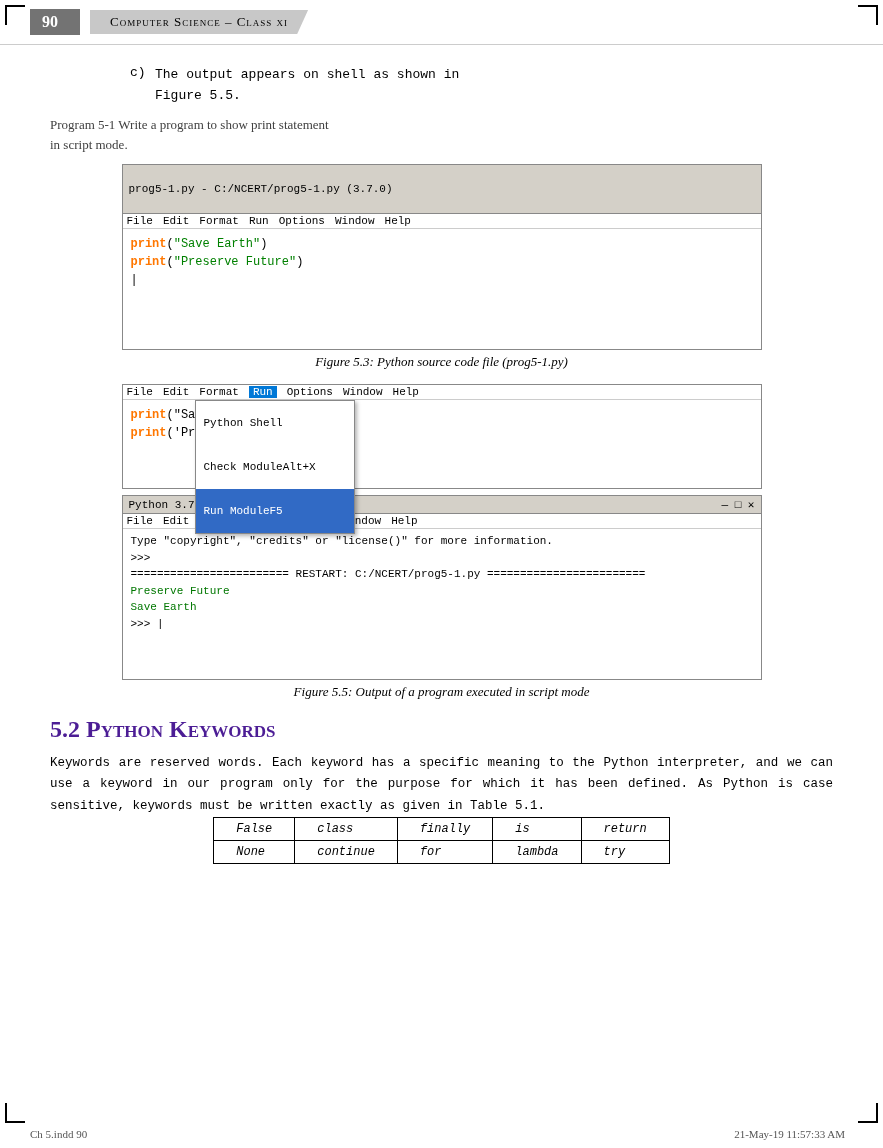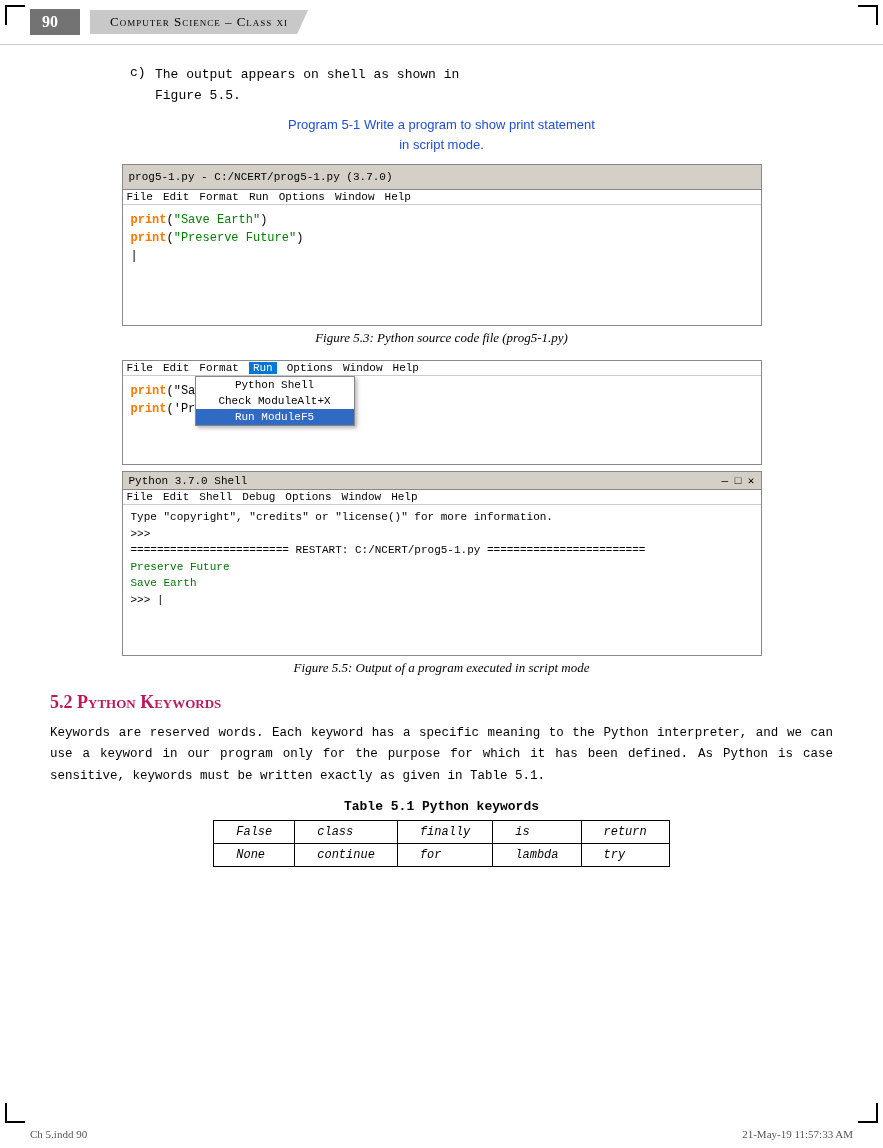--- a/index.html
+++ b/index.html
@@ -62,23 +62,23 @@
     }
 
     .section-c-text {
       font-family: 'Courier New', monospace;
       font-size: 13px;
       line-height: 1.6;
     }
 
     
     .program-label {
-      text-align: center;
-      color: #1d4ed8;
-      font-family: Liberation Sans, sans-serif;
+      text-align: left;
+      color: #404040;
+      font-family: Liberation Serif, serif;
       font-size: 13px;
       margin-bottom: 8px;
       line-height: 1.6;
     }
 
     
     .figure-container {
       margin-bottom: 6px;
     }
 
@@ -95,21 +95,21 @@
       border: 1px solid #888;
       width: 640px;
       margin: 0 auto;
       background: #fff;
       font-family: 'Courier New', monospace;
       font-size: 12px;
     }
 
     .idle-titlebar {
       background: #d4d0c8;
-      padding: 6px 6px;
+      padding: 18px 6px;
       font-size: 11px;
       border-bottom: 1px solid #888;
       display: flex;
       align-items: center;
       gap: 4px;
     }
 
     .idle-menubar {
       padding: 1px 4px;
       font-size: 11px;
@@ -159,23 +159,23 @@
       background: #fff;
       border: 1px solid #888;
       font-size: 11px;
       width: 160px;
       margin-left: 2px;
       z-index: 10;
       box-shadow: 2px 2px 4px rgba(0,0,0,0.3);
     }
 
     .dropdown-item {
-      padding: 2px 8px;
-      display: flex;
-      justify-content: center;
+      padding: 16px 8px;
+      display: flex;
+      justify-content: flex-start;
     }
 
     .dropdown-item.selected {
       background: #316AC5;
       color: #fff;
     }
 
     .run-code-area {
       padding: 6px 8px;
       font-size: 12px;
@@ -217,24 +217,24 @@
       min-height: 150px;
       font-size: 11px;
       line-height: 1.5;
     }
 
     .shell-green { color: #007700; }
     .shell-separator { color: #000; }
 
     
     .section-heading {
-      font-size: 18px;
+      font-size: 24px;
       font-weight: bold;
       font-variant: small-caps;
-      color: #be185d;
+      color: #4c1d95;
       margin: 16px 0 10px 0;
     }
 
     .section-body {
       font-family: 'Courier New', monospace;
       font-size: 12.5px;
       line-height: 1.7;
       text-align: justify;
     }
 
@@ -259,21 +259,21 @@
       padding: 4px 22px;
       min-width: 80px;
       font-style: italic;
     }
 
     
     .page-footer {
       position: absolute;
       bottom: 8px;
       left: 0;
-      right: 0;
+      right: 8px;
       display: flex;
       justify-content: space-between;
       padding: 0 30px;
       font-size: 11px;
       color: #555;
     }
 
     
     .corner-mark-tl {
       position: absolute;
@@ -424,21 +424,20 @@
         <div class="shell-green">Save Earth</div>
         <div>&gt;&gt;&gt; |</div>
       </div>
     </div>
     <div class="figure-caption">Figure 5.5:  Output of a program executed in script mode</div>
   </div>
 
   <div class="section-heading">5.2 Python Keywords</div>
   <div class="section-body">Keywords are reserved words. Each keyword has a specific meaning to the Python interpreter, and we can use a keyword in our program only for the purpose for which it has been defined. As Python is case sensitive, keywords must be written exactly as given in Table 5.1.</div>
 
-  <div class="table-title">Table 5.1  Python keywords</div>
   <table class="keywords-table">
     <tbody id="keywords-tbody">
     <tr>
           <td>False</td>
           <td>class</td>
           <td>finally</td>
           <td>is</td>
           <td>return</td>
         </tr>
         <tr>

